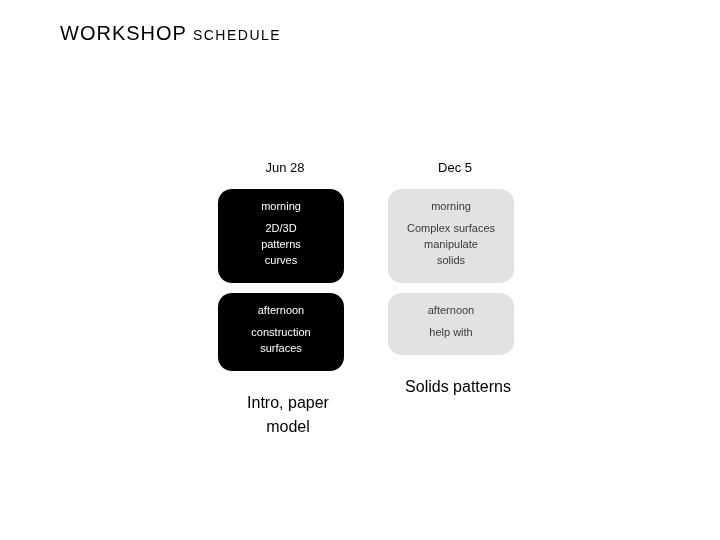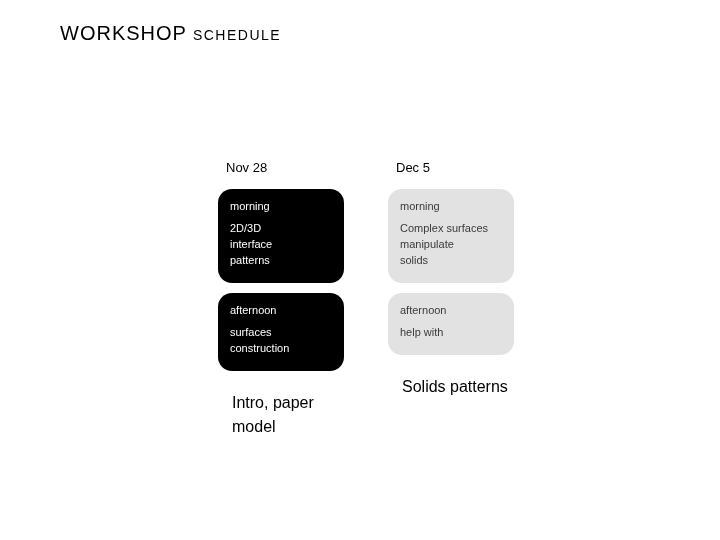--- a/index.html
+++ b/index.html
@@ -1,15 +1,15 @@
 <!DOCTYPE html>
 <html><head>
 <meta charset="utf-8">
 <style>
-  * { box-sizing: border-box; }
+  * { box-sizing: border-box; text-align: center; }
   html, body {
     margin: 0; padding: 0;
     width: 720px; height: 540px;
     background: #fff;
     font-family: "Trebuchet MS", "Segoe UI", sans-serif;
     color: #000;
   }
   .page {
     position: relative;
     width: 720px; height: 540px;
@@ -60,33 +60,33 @@
 <div class="page">
 
   <div class="title">
     <span class="big">WORKSHOP</span>
     <span class="small">SCHEDULE</span>
   </div>
 
   <div class="columns">
 
     <div class="col">
-      <div class="date">Nov 28</div>
+      <div class="date">Jun 28</div>
 
       <div class="card dark">
         <div class="hdr">morning</div>
         <span class="line">2D/3D</span>
-        <span class="line">interface</span>
         <span class="line">patterns</span>
+        <span class="line">curves</span>
       </div>
 
       <div class="card dark">
         <div class="hdr">afternoon</div>
+        <span class="line">construction</span>
         <span class="line">surfaces</span>
-        <span class="line">construction</span>
       </div>
 
       <div class="footer">
         <span class="line">Intro,</span>
         <span class="line">paper</span>
         <span class="line">model</span>
       </div>
     </div>
 
     <div class="col">

